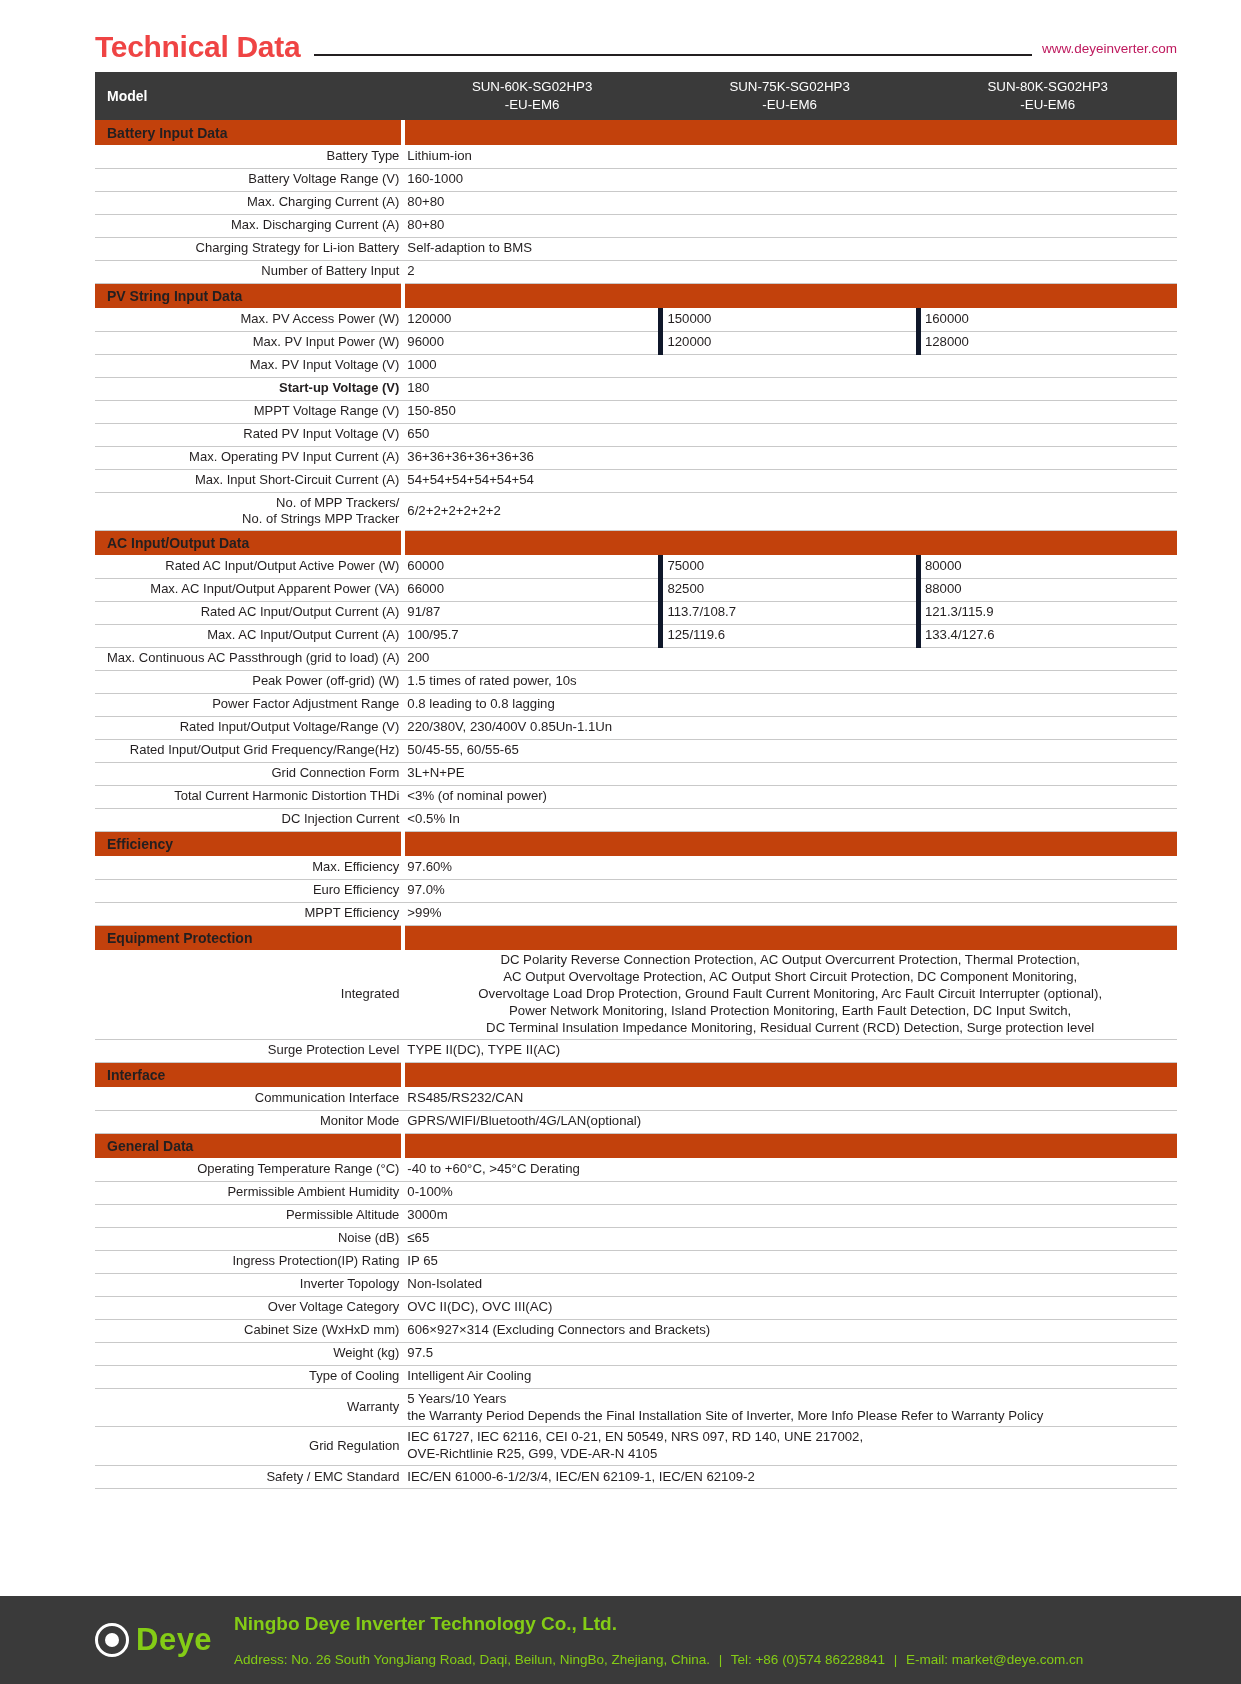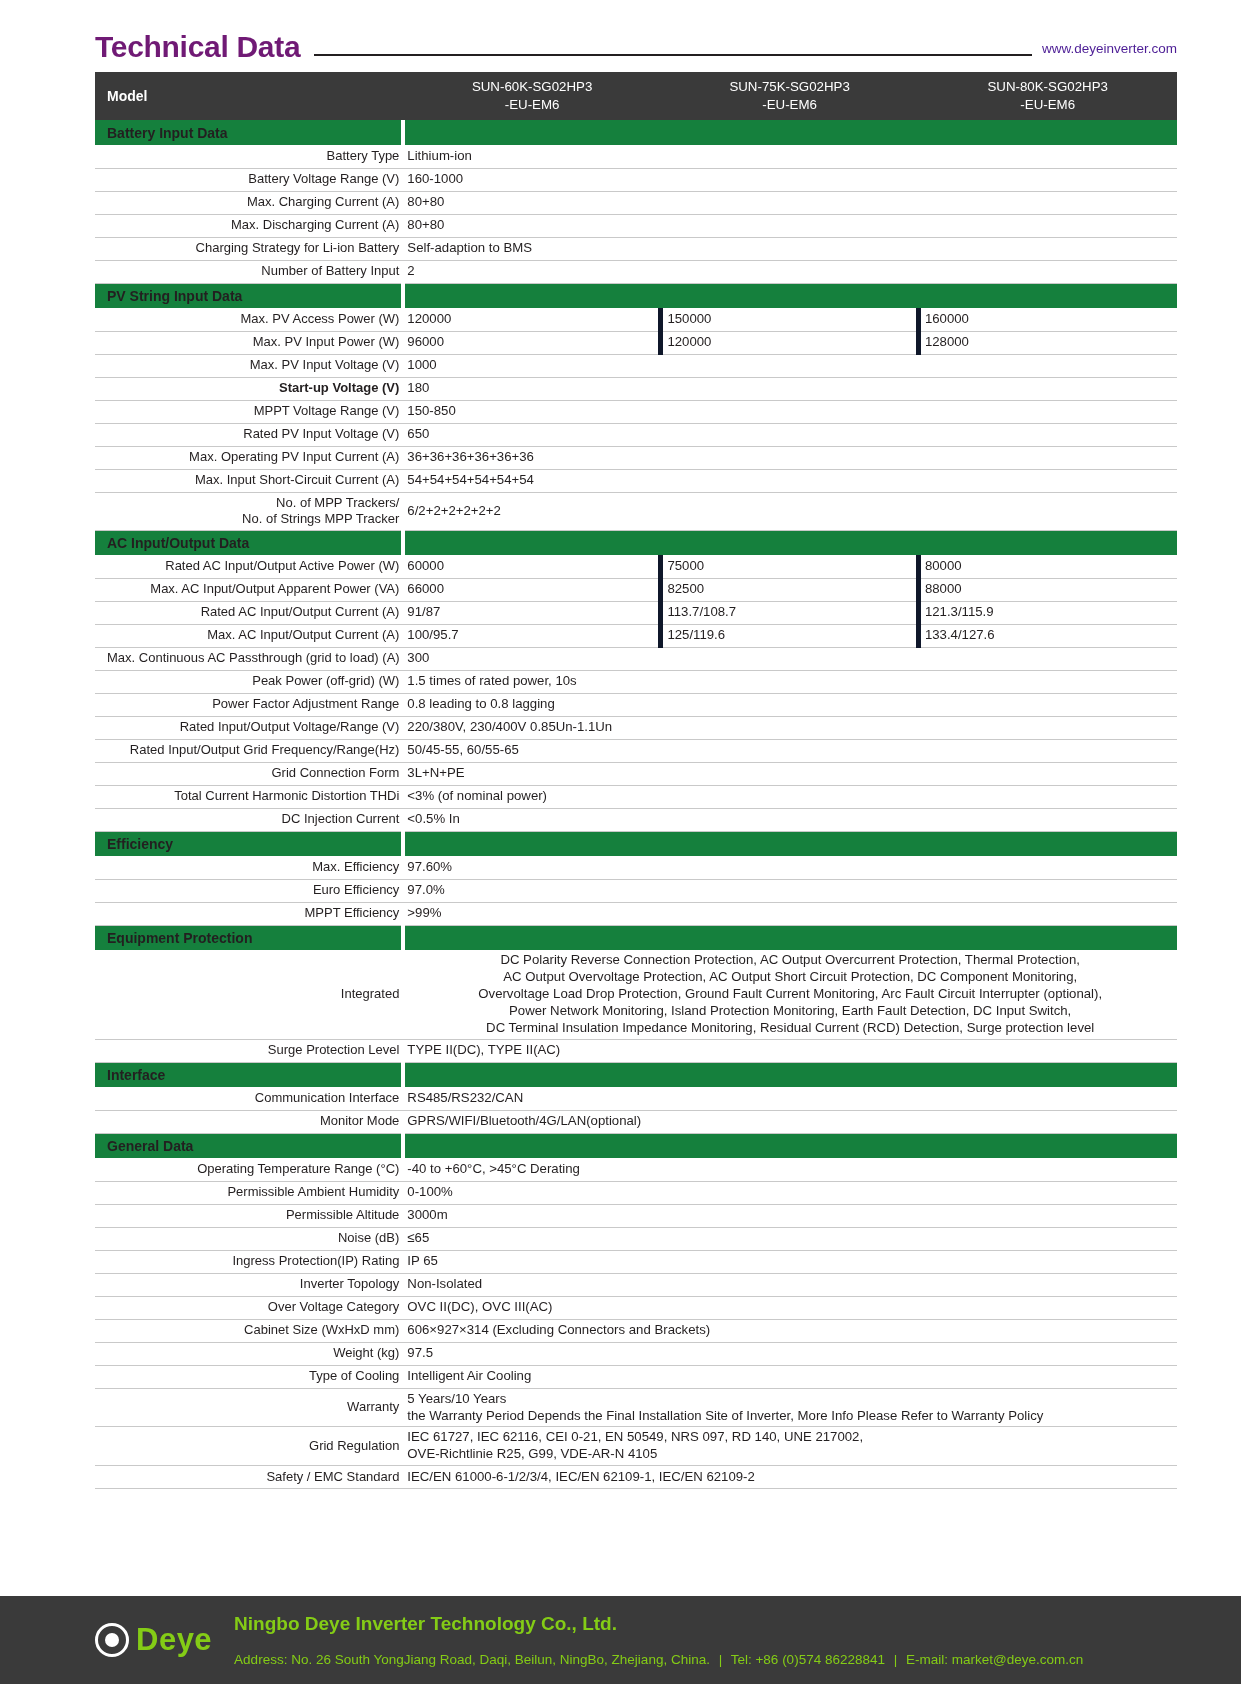--- a/index.html
+++ b/index.html
@@ -18,31 +18,31 @@
     align-items: flex-end;
     padding: 22px 64px 0 95px;
     height: 62px;
   }
   .page-title {
     font-size: 30px;
     font-weight: bold;
     letter-spacing: -0.3px;
     white-space: nowrap;
     line-height: 1;
-    color: #701a75;
+    color: #ef4444;
   }
   .title-rule {
     flex: 1;
     height: 0;
     border-bottom: 2px solid #231f20;
     margin: 0 0 6px 14px;
   }
   .site-url {
     font-size: 13.5px;
-    color: #4c1d95;
+    color: #be185d;
     white-space: nowrap;
     margin: 0 0 6px 10px;
   }
 
   
   .spec-wrap { padding: 10px 64px 0 95px; }
   table.spec {
     width: 100%;
     border-collapse: collapse;
     table-layout: fixed;
@@ -67,21 +67,21 @@
   }
   tr.model-head td.model-label {
     text-align: left;
     padding-left: 12px;
     font-weight: bold;
     font-size: 14px;
   }
 
   
   tr.section td {
-    background: #15803d;
+    background: #c2410c;
     height: 25px;
     font-weight: bold;
     font-size: 14px;
     color: #231f20;
     padding-left: 12px;
   }
   tr.section td.band-fill {
     padding: 0;
     border-left: 4px solid #ffffff;
   }
@@ -284,21 +284,21 @@
           <td class="val split">121.3/115.9</td>
         </tr>
         <tr class="row">
           <td class="lbl">Max. AC Input/Output Current (A)</td>
           <td class="val">100/95.7</td>
           <td class="val split">125/119.6</td>
           <td class="val split">133.4/127.6</td>
         </tr>
         <tr class="row">
           <td class="lbl">Max. Continuous AC Passthrough (grid to load) (A)</td>
-          <td class="val" colspan="3">300</td>
+          <td class="val" colspan="3">200</td>
         </tr>
         <tr class="row">
           <td class="lbl">Peak Power (off-grid) (W)</td>
           <td class="val" colspan="3">1.5 times of rated power, 10s</td>
         </tr>
         <tr class="row">
           <td class="lbl">Power Factor Adjustment Range</td>
           <td class="val" colspan="3">0.8 leading to 0.8 lagging</td>
         </tr>
         <tr class="row">

